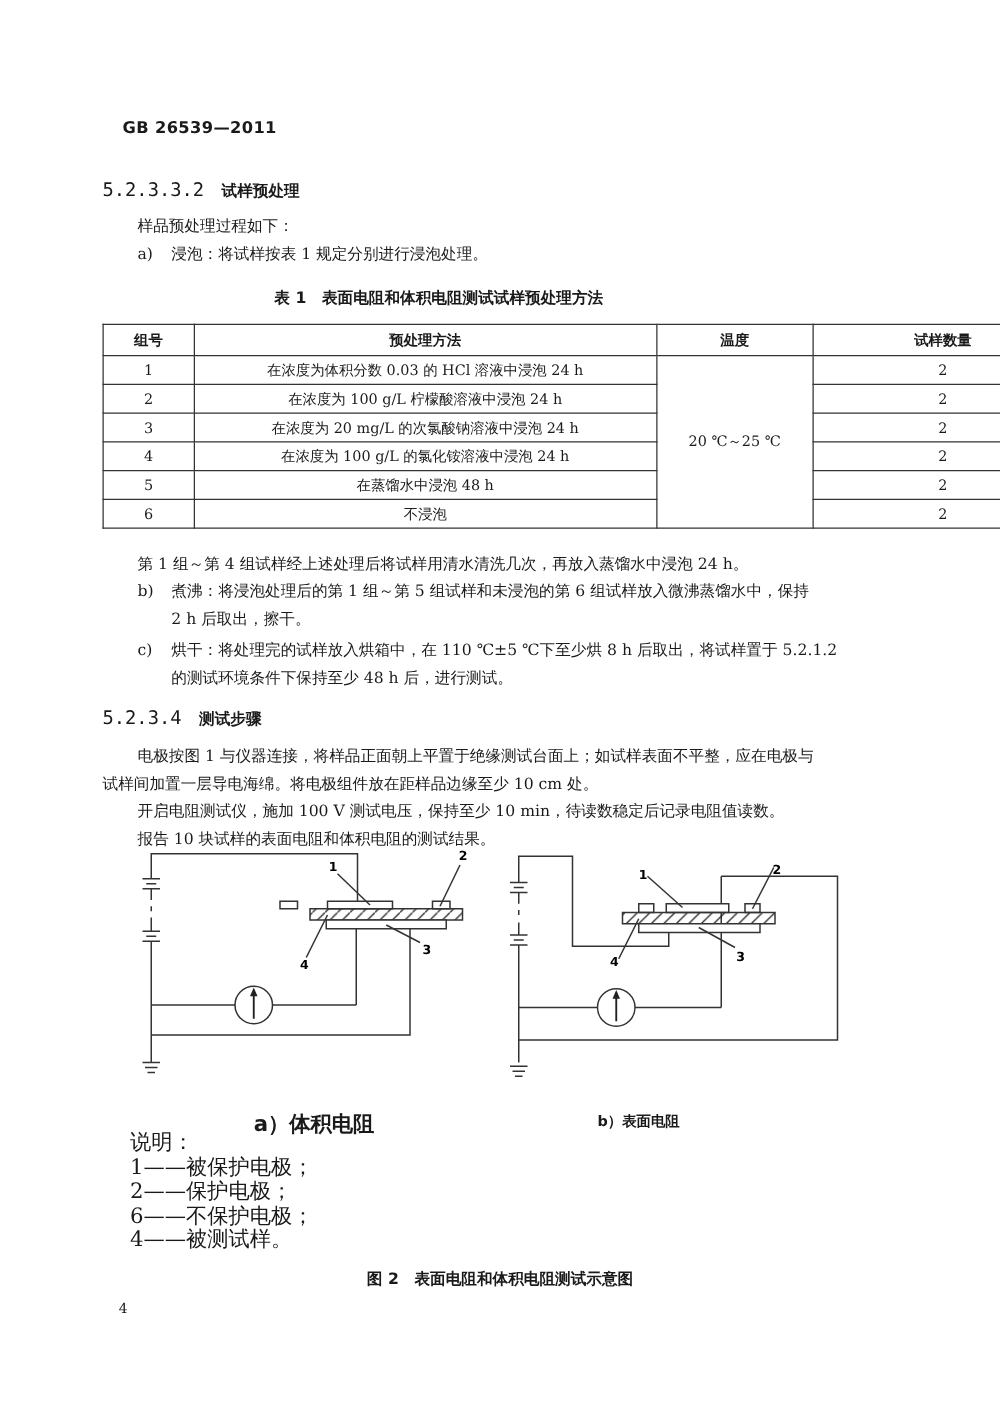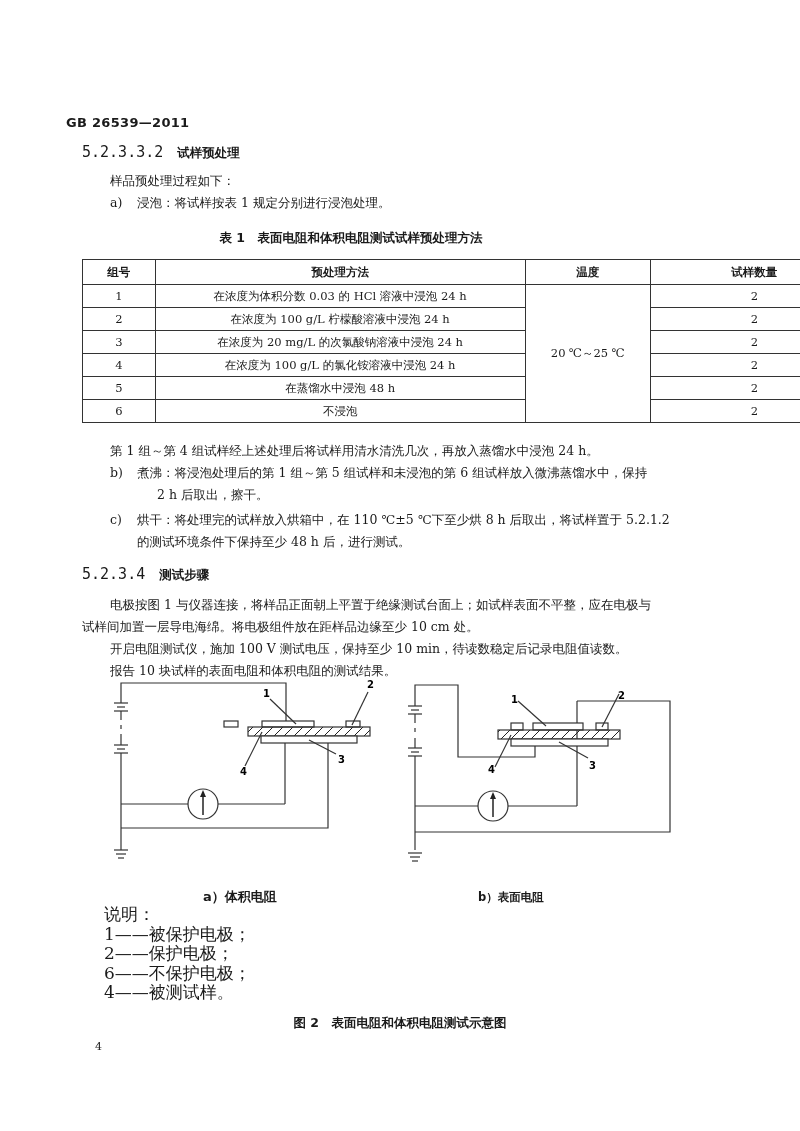--- a/index.html
+++ b/index.html
@@ -1,20 +1,20 @@
 <!DOCTYPE html>
 <html><head>
 <meta charset="utf-8">
 <style>
   html, body { margin: 0; padding: 0; background: #ffffff; }
   body { width: 800px; height: 1131px; position: relative; overflow: hidden;
          font-family: "DejaVu Serif", "Liberation Serif", serif; color: #1a1a1a; font-size: 13px; }
   .abs { position: absolute; }
   .bold { font-weight: bold; font-family: "DejaVu Sans", "Liberation Sans", sans-serif; }
-  .std-code { left: 66px; top: 95px; font-size: 13px; font-weight: bold; font-family: "DejaVu Sans", "Liberation Sans", sans-serif; letter-spacing: 0.3px; margin-top: 20px; }
+  .std-code { left: 98px; top: 95px; font-size: 13px; font-weight: bold; font-family: "DejaVu Sans", "Liberation Sans", sans-serif; letter-spacing: 0.3px; }
   .sec { font-size: 12.5px; }
   .sec .num { font-family: "DejaVu Sans Mono", "Liberation Mono", monospace; font-size: 15px; margin-right: 14px; }
   .p { font-size: 12.5px; line-height: 22px; white-space: nowrap; }
   .item-label { display: inline-block; width: 27px; }
   table.t1 { position: absolute; left: 82px; top: 259px; width: 777px; border-collapse: collapse; font-size: 11.5px; }
   table.t1 td, table.t1 th { border: 1.2px solid #333; text-align: center; height: 22px; padding: 0; font-weight: normal; }
   table.t1 th { height: 24px; font-weight: bold; }
   .caption { font-weight: bold; font-size: 12.5px; font-family: "DejaVu Sans", "Liberation Sans", sans-serif; }
   .legend { font-size: 17px; line-height: 19.5px; }
   svg text { font-family: "DejaVu Sans", "Liberation Sans", sans-serif; font-size: 10px; font-weight: bold; }
@@ -80,21 +80,21 @@
     <td class="bold" style="font-family:'DejaVu Serif',serif">不浸泡</td>
     <td>2</td>
   </tr>
 </tbody>
   </table>
 
 <div class="abs p" style="left:110px; top:440px;">第 1 组～第 4 组试样经上述处理后将试样用清水清洗几次，再放入蒸馏水中浸泡 24 h。</div>
 <div class="abs p" style="left:110px; top:462px;">
   <span class="item-label">b)</span><span>煮沸：将浸泡处理后的第 1 组～第 5 组试样和未浸泡的第 6 组试样放入微沸蒸馏水中，保持</span>
 </div>
-<div class="abs p" style="left:137px; top:484px;margin-left:20px;">2 h 后取出，擦干。</div>
+<div class="abs p" style="left:137px; top:484px;">2 h 后取出，擦干。</div>
 <div class="abs p" style="left:110px; top:509px;">
   <span class="item-label">c)</span><span>烘干：将处理完的试样放入烘箱中，在 110 ℃±5 ℃下至少烘 8 h 后取出，将试样置于 5.2.1.2</span>
 </div>
 <div class="abs p" style="left:137px; top:531px;">的测试环境条件下保持至少 48 h 后，进行测试。</div>
 
 <div class="abs sec" style="left:82px; top:565px;">
   <span class="num">5.2.3.4</span><span class="bold">测试步骤</span>
 </div>
 <div class="abs p" style="left:110px; top:594px;">电极按图 1 与仪器连接，将样品正面朝上平置于绝缘测试台面上；如试样表面不平整，应在电极与</div>
 <div class="abs p" style="left:82px; top:616px;">试样间加置一层导电海绵。将电极组件放在距样品边缘至少 10 cm 处。</div>
@@ -191,21 +191,21 @@
     <line x1="111" y1="65" x2="95" y2="97"></line>
   </g>
   <line x1="93" y1="147" x2="93" y2="126" stroke="#222" stroke-width="1.5"></line>
   <polygon points="93,122 90,129 96,129" fill="#222"></polygon>
   <text x="111" y="33">1</text>
   <text x="218" y="29">2</text>
   <text x="189" y="99">3</text>
   <text x="88" y="103">4</text>
 </svg>
 
-<div class="abs caption" style="left:203px; top:888px; font-size:13px;">a）体积电阻</div>
+<div class="abs caption" style="left:203px; top:888px; font-size:17px;">a）体积电阻</div>
 <div class="abs caption" style="left:478px; top:890px; font-size:11.5px;">b）表面电阻</div>
 
 <div class="abs legend" style="left:104px; top:905px;">
   <div>说明：</div>
   <div>1——被保护电极；</div>
   <div>2——保护电极；</div>
   <div>6——不保护电极；</div>
   <div>4——被测试样。</div>
 </div>
 

